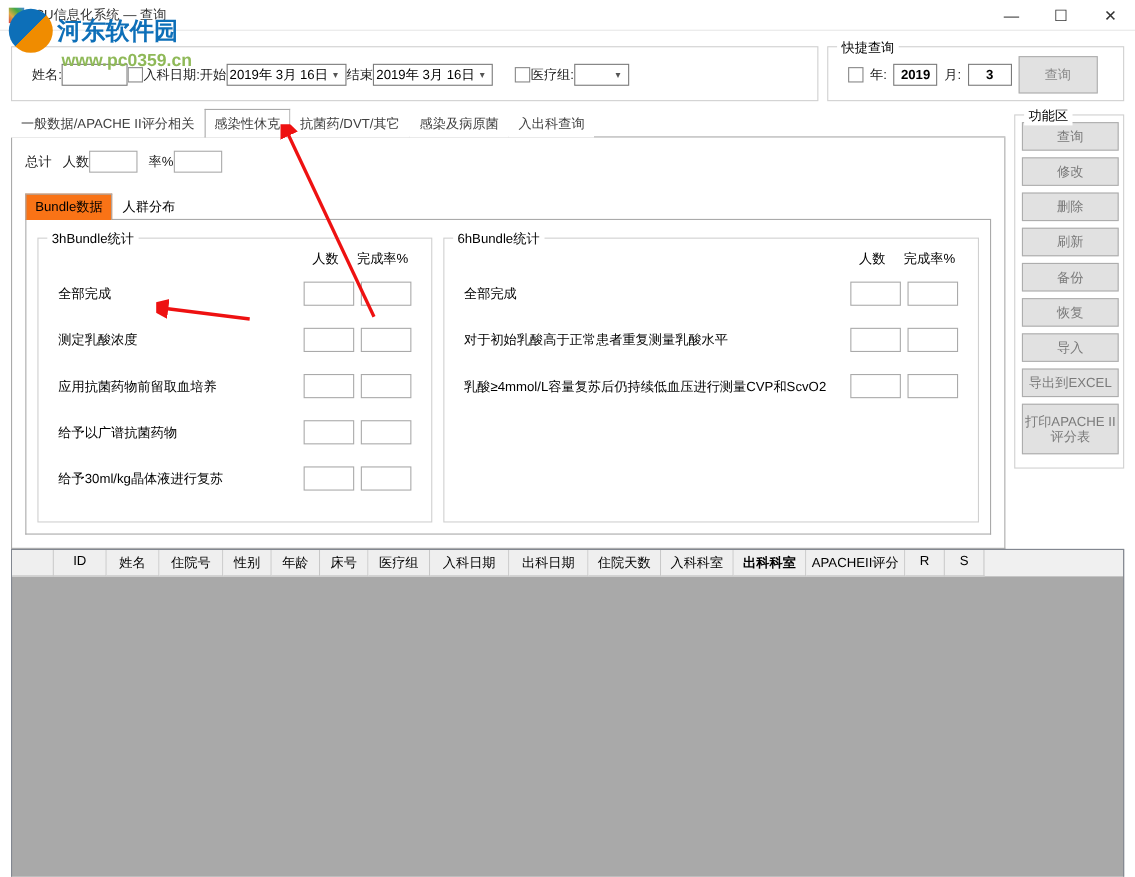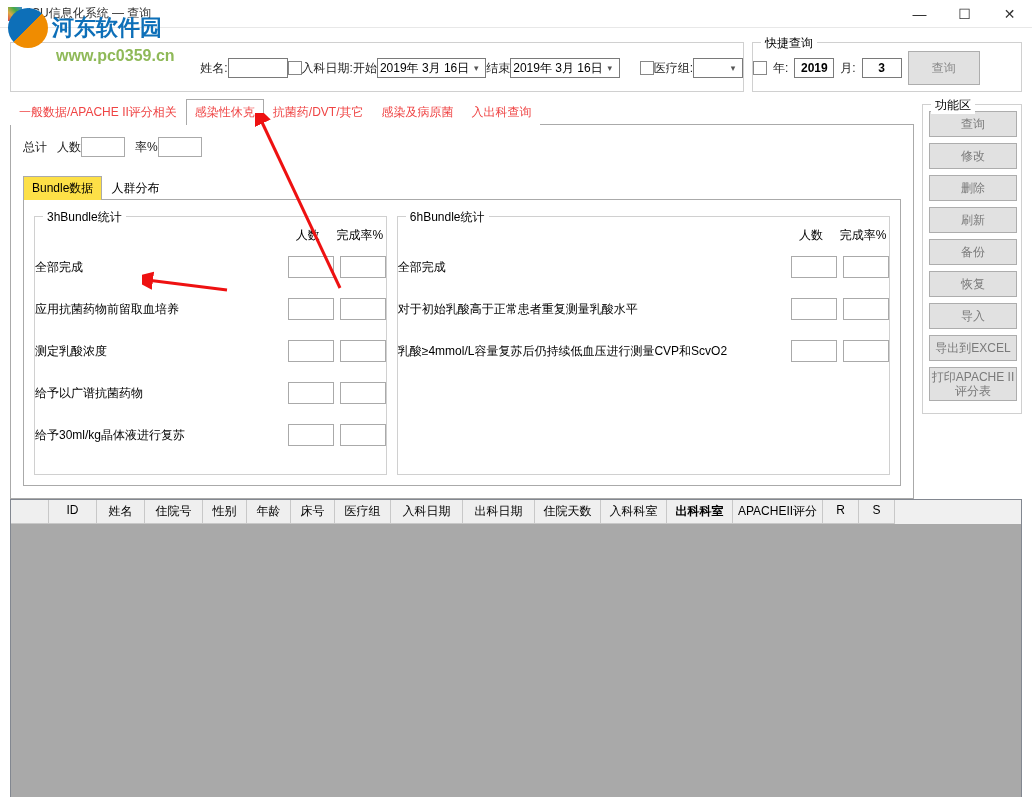--- a/index.html
+++ b/index.html
@@ -9,48 +9,48 @@
     .titlebar-title { flex: 1; font-size: 12px; color: #333; }
     .titlebar-btns { display: flex; }
     .titlebar-btn { width: 45px; height: 28px; display: flex; align-items: center; justify-content: center; font-size: 14px; color: #333; }
     .watermark { position: absolute; top: 8px; left: 8px; z-index: 100; pointer-events: none; }
     .wm-logo { display: inline-flex; align-items: center; }
     .wm-ball { width: 40px; height: 40px; border-radius: 50%; background: linear-gradient(135deg, #0d6fb8 50%, #f08c00 50%); position: relative; }
     .wm-text { color: #0d6fb8; font-size: 22px; font-weight: bold; margin-left: 4px; font-family: SimHei; }
     .wm-url { color: #8fb958; font-size: 16px; margin-left: 48px; margin-top: -4px; font-weight: bold; }
     .content { padding: 8px 10px; }
     .top-row { display: flex; gap: 8px; margin-bottom: 6px; }
-    .groupbox { border: 1px solid #d0d0d0; padding: 10px 0 8px; position: relative; margin-top: 6px; }
+    .groupbox { border: 1px solid #d0d0d0; padding: 10px 18px 8px; position: relative; margin-top: 6px; }
     .groupbox-title { position: absolute; top: -8px; left: 8px; background: #fff; padding: 0 4px; font-size: 12px; }
-    .filter-box { flex: 1; display: flex; align-items: center; gap: 0; height: 50px; justify-content: flex-end; }
+    .filter-box { flex: 1; display: flex; align-items: center; gap: 0; height: 50px; }
     .quick-box { width: 270px; display: flex; align-items: center; gap: 6px; height: 50px; }
     .lbl { font-size: 12px; color: #222; white-space: nowrap; }
     .chk { width: 14px; height: 14px; border: 1px solid #888; background: #fff; display: inline-block; }
     .txt-input { border: 1px solid #7a7a7a; height: 20px; padding: 1px 3px; background: #fff; font-size: 12px; }
     .txt-input.w60 { width: 60px; }
     .txt-input.w40 { width: 40px; text-align: center; font-weight: bold; }
     .combo { border: 1px solid #7a7a7a; height: 20px; background: #fff; display: inline-flex; align-items: center; padding: 0 2px; font-size: 12px; }
     .combo-arrow { width: 14px; text-align: center; color: #555; font-size: 9px; }
     .btn { border: 1px solid #adadad; background: #e1e1e1; color: #888; height: 24px; padding: 0 16px; font-size: 12px; display: inline-flex; align-items: center; justify-content: center; }
     .btn.tall { height: 34px; width: 72px; }
     .main-row { display: flex; gap: 8px; }
     .main-left { flex: 1; }
     .sidebar { width: 100px; }
     .sidebar .groupbox { padding: 6px; }
     .side-btn { display: block; width: 88px; height: 26px; margin-bottom: 6px; border: 1px solid #adadad; background: #e1e1e1; color: #7a7a7a; font-size: 12px; }
-    .side-btn.multi { height: 34px; line-height: 1.2; }
+    .side-btn.multi { height: 46px; line-height: 1.2; }
     .tabs { display: flex; border-bottom: 1px solid #aaa; margin-bottom: 0; }
-    .tab { padding: 4px 8px; border: 1px solid transparent; border-bottom: none; font-size: 12px; color: #ef4444; background: #fff; position: relative; top: 1px; }
+    .tab { padding: 4px 8px; border: 1px solid transparent; border-bottom: none; font-size: 12px; color: #404040; background: #fff; position: relative; top: 1px; }
     .tab.active { border-color: #aaa; background: #fff; }
     .tab-content { border: 1px solid #aaa; border-top: none; padding: 12px; min-height: 330px; }
     .total-row { display: flex; align-items: center; margin-bottom: 18px; }
     .readonly { border: 1px solid #aaa; background: #fff; width: 44px; height: 20px; display: inline-block; }
     .subtabs { display: flex; border-bottom: 1px solid #aaa; }
     .subtab { padding: 3px 8px; border: 1px solid transparent; border-bottom: none; font-size: 12px; position: relative; top: 1px; }
-    .subtab.active { border-color: #aaa; background: #fde047; }
+    .subtab.active { border-color: #aaa; background: #f97316; }
     .subtab-content { border: 1px solid #aaa; border-top: none; padding: 10px; display: flex; gap: 10px; }
     .bundle-box { flex: 1; }
     .bundle-header { display: flex; margin-bottom: 12px; font-size: 12px; }
     .bundle-title { flex: 1; }
     .bundle-col { width: 52px; text-align: center; }
     .bundle-row { display: flex; align-items: center; margin-bottom: 20px; font-size: 12px; }
     .bundle-label { flex: 1; }
     .bundle-val { width: 46px; height: 22px; border: 1px solid #aaa; background: #fff; margin-left: 6px; }
     .grid-title { margin: 8px 0 4px 2px; font-size: 12px; }
     .grid { border: 1px solid #828790; background: #a9a9a9; height: 302px; overflow: auto; position: relative; }
@@ -166,26 +166,26 @@
               <span class="bundle-col">人数</span>
               <span class="bundle-col">完成率%</span>
             </div>
             <div id="b3rows">
                 <div class="bundle-row">
                   <span class="bundle-label">全部完成</span>
                   <span class="bundle-val"></span>
                   <span class="bundle-val"></span>
                 </div>
                 <div class="bundle-row">
+                  <span class="bundle-label">测定乳酸浓度</span>
+                  <span class="bundle-val"></span>
+                  <span class="bundle-val"></span>
+                </div>
+                <div class="bundle-row">
                   <span class="bundle-label">应用抗菌药物前留取血培养</span>
-                  <span class="bundle-val"></span>
-                  <span class="bundle-val"></span>
-                </div>
-                <div class="bundle-row">
-                  <span class="bundle-label">测定乳酸浓度</span>
                   <span class="bundle-val"></span>
                   <span class="bundle-val"></span>
                 </div>
                 <div class="bundle-row">
                   <span class="bundle-label">给予以广谱抗菌药物</span>
                   <span class="bundle-val"></span>
                   <span class="bundle-val"></span>
                 </div>
                 <div class="bundle-row">
                   <span class="bundle-label">给予30ml/kg晶体液进行复苏</span>

